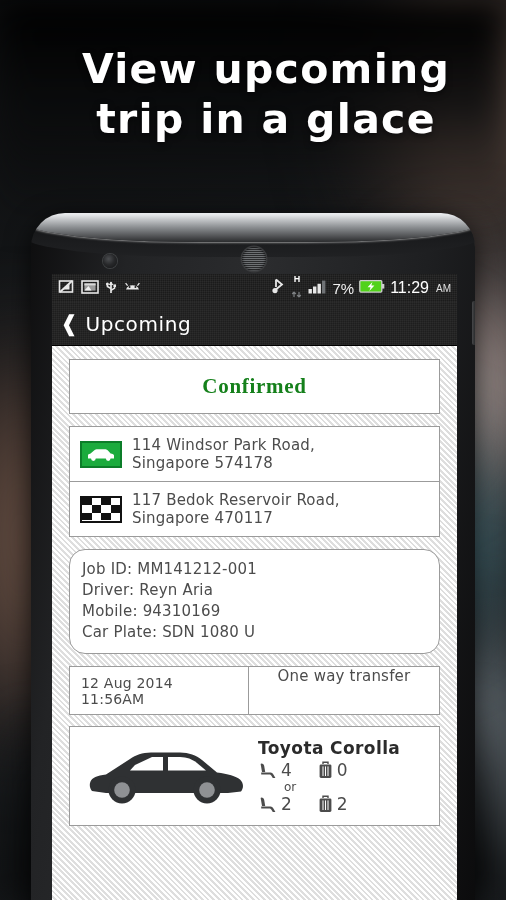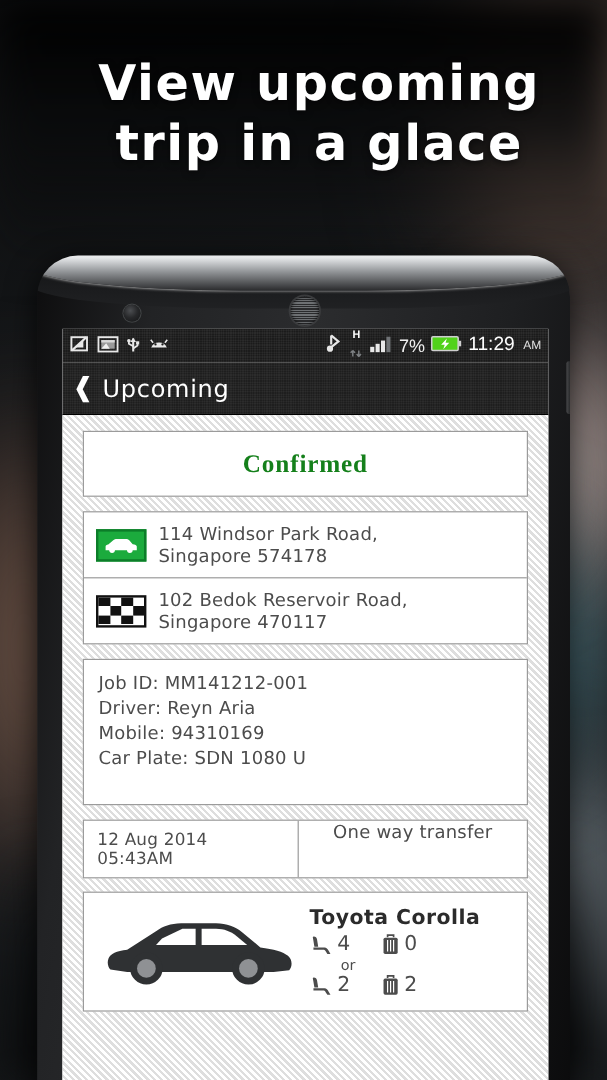--- a/index.html
+++ b/index.html
@@ -177,21 +177,21 @@
   }
   .flag-ico{
     width:42px; height:27px; flex:0 0 42px;
     border:2px solid #111; background:#fff;
     display:grid; grid-template-columns:repeat(4,1fr); grid-template-rows:repeat(3,1fr);
   }
   .flag-ico i{ display:block; }
   .flag-ico i.b{ background:#111; }
 
   
-  #job-card{ padding:9px 12px 27px 12px; }
+  #job-card{ padding:9px 12px 10px 12px;border-radius:16px; }
   #job-card .line{
     color:#4c4c4c; font-size:15px; line-height:21px; letter-spacing:0.2px;
     font-family:"DejaVu Sans", sans-serif;
   }
 
   
   #datetime-card{ display:flex; align-items:stretch; height:49px; }
   #datetime-left{ flex:0 0 178px; padding:6px 11px; display:flex; flex-direction:column; justify-content:center; }
   #datetime-left .dt{
     color:#4c4c4c; font-size:14px; line-height:16px; letter-spacing:0.2px;
@@ -370,37 +370,37 @@
             <i></i>
               <i class="b"></i>
               <i></i>
               <i class="b"></i>
             <i class="b"></i>
               <i></i>
               <i class="b"></i>
               <i></i>
           </span>
           <span class="addr-text">
-            <span>102 Bedok Reservoir Road,</span><br>
+            <span>117 Bedok Reservoir Road,</span><br>
             <span>Singapore 470117</span>
           </span>
         </div>
       </div>
 
       <div class="card" id="job-card">
         <div class="line">Job ID: MM141212-001</div>
         <div class="line">Driver: Reyn Aria</div>
         <div class="line">Mobile: 94310169</div>
         <div class="line">Car Plate: SDN 1080 U</div>
       </div>
 
       <div class="card tight" id="datetime-card">
         <div id="datetime-left">
           <span class="dt">12 Aug 2014</span>
-          <span class="dt">05:43AM</span>
+          <span class="dt">11:56AM</span>
         </div>
         <div id="datetime-right">
           <span id="transfer-type">One way transfer</span>
         </div>
       </div>
 
       <div class="card" id="vehicle-card">
         <div id="vehicle-img">
           <svg width="160" height="66" viewBox="0 0 160 66">
             <path d="M6 48 C4 46 3 42 4.5 38.5 C6 35 11 32.5 20 31.5 L44 16 C50 11.8 56 9.6 65 9.4 L94 9.4 C103 9.6 110 12 116 17 L131 29.5 C142 31 150 33 154 36.5 C157.5 39.5 158 45 155 48.5 L142 50 L20 50 Z" fill="#2f3133"></path>

